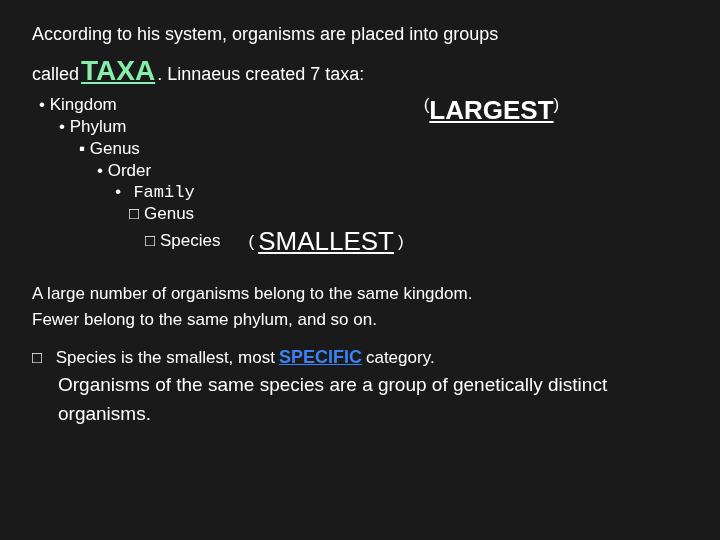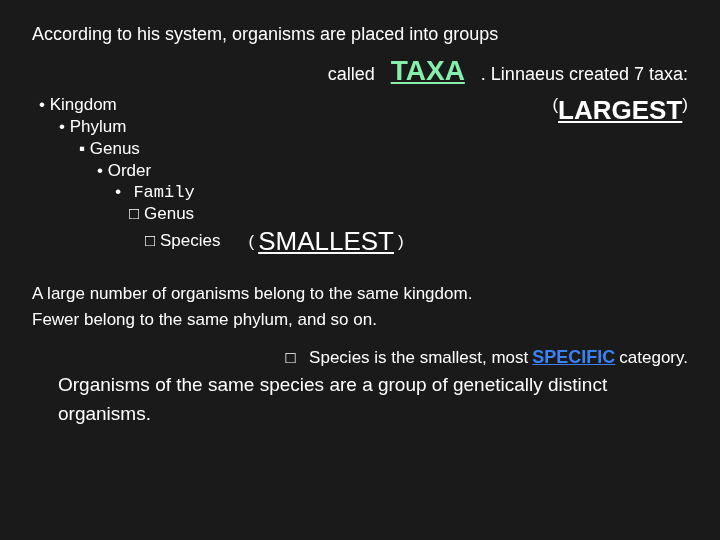--- a/index.html
+++ b/index.html
@@ -1,15 +1,15 @@
 <!DOCTYPE html>
 <html><head>
   <meta charset="utf-8">
   <style>
-    * { margin: 0; padding: 0; box-sizing: border-box; justify-content: flex-end; }
+    * { margin: 0; padding: 0; box-sizing: border-box; }
 
     body {
       width: 720px;
       height: 540px;
       background: #1a1a1a;
       color: #ffffff;
       font-family: Arial, sans-serif;
       font-size: 17px;
       overflow: hidden;
       padding: 24px 32px;
@@ -19,21 +19,21 @@
       font-size: 18px;
       margin-bottom: 10px;
     }
 
     .taxa-line {
       font-size: 18px;
       margin-bottom: 4px;
       display: flex;
       align-items: baseline;
       flex-wrap: wrap;
-      gap: 14px;
+      gap: 0;
     }
 
     .taxa-word {
       font-size: 28px;
       font-weight: bold;
       color: #86efac;
       text-decoration: underline;
       margin: 0 2px;
     }
 

